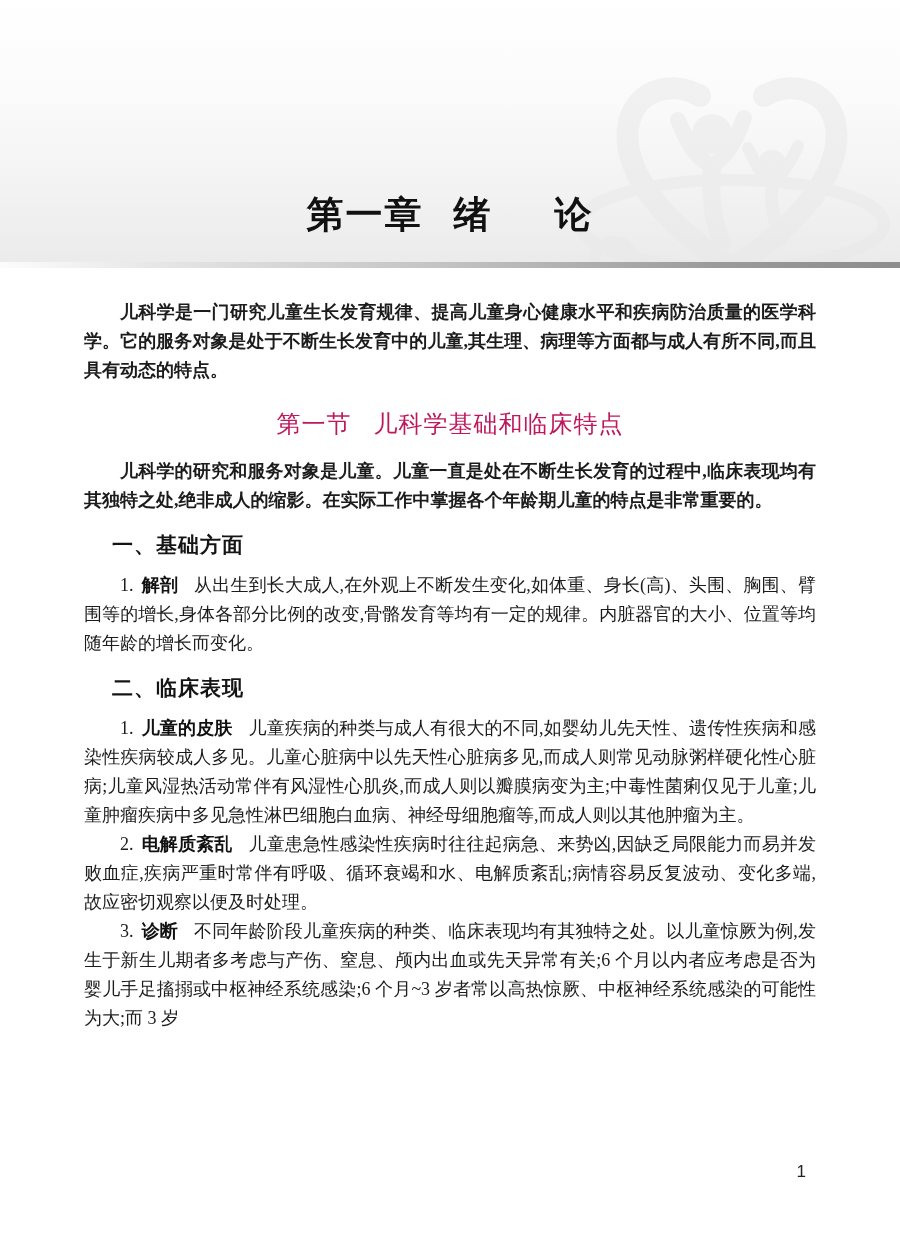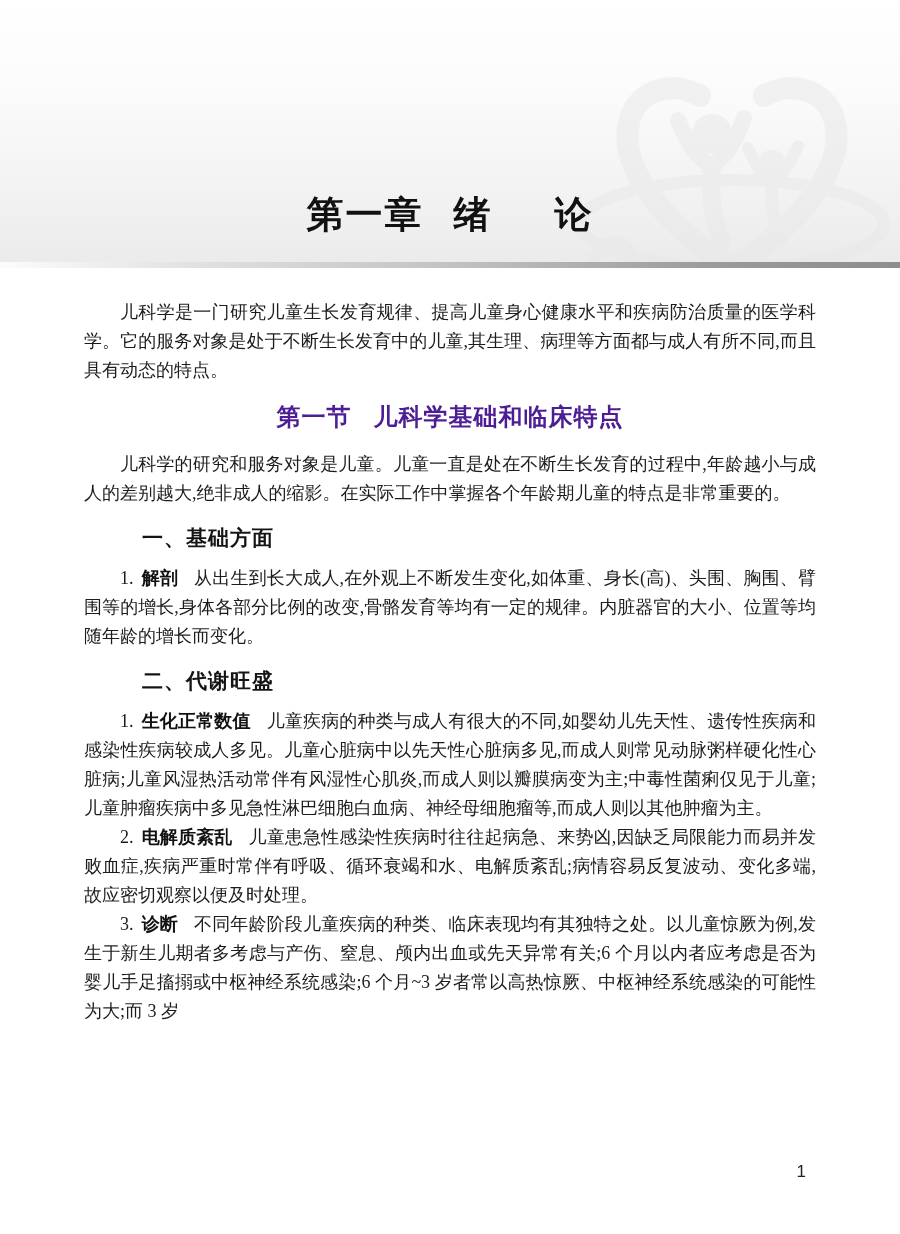--- a/index.html
+++ b/index.html
@@ -42,37 +42,37 @@
   .chapter-title .gap1{display:inline-block;width:30px;}
   .chapter-title .gap2{display:inline-block;width:62px;}
   
   .content{
     padding:30px 84px 0 84px;
     font-size:18px;
     line-height:29px;
     text-align:justify;
   }
   p{margin:0;}
-  .para{text-indent:2em;}
+  .para{text-indent:2em;font-weight:bold;}
   .section-title{
     text-align:center;
-    font-weight:bold;
+    font-weight:normal;
     font-size:24px;
     line-height:30px;
-    margin:17px 0 18px 0;
-    color:#4c1d95;
+    margin:24px 0 18px 0;
+    color:#be185d;
     letter-spacing:1px;
   }
   .section-title .stgap{display:inline-block;width:22px;}
   .sub-heading{
     font-family:Liberation Serif, serif;
     font-weight:bold;
     font-size:21px;
     line-height:26px;
-    margin:17px 0 13px 58px;
+    margin:17px 0 13px 28px;
     color:#141414;
     letter-spacing:1px;
   }
   .item{text-indent:2em;}
   .item .num{margin-right:8px;}
   .item .term{
     font-family:Liberation Sans, sans-serif;
     font-weight:bold;
     margin-right:16px;
     color:#111;
@@ -117,32 +117,32 @@
   <div class="header-divider"></div>
 
   <div class="content">
 
     <p class="para">儿科学是一门研究儿童生长发育规律、提高儿童身心健康水平和疾病防治质量的医学科学。它的服务对象是处于不断生长发育中的儿童,其生理、病理等方面都与成人有所不同,而且具有动态的特点。</p>
 
     <h2 class="section-title">
       <span>第一节</span><span class="stgap"></span><span>儿科学基础和临床特点</span>
     </h2>
 
-    <p class="para">儿科学的研究和服务对象是儿童。儿童一直是处在不断生长发育的过程中,年龄越小与成人的差别越大,绝非成人的缩影。在实际工作中掌握各个年龄期儿童的特点是非常重要的。</p>
+    <p class="para">儿科学的研究和服务对象是儿童。儿童一直是处在不断生长发育的过程中,临床表现均有其独特之处,绝非成人的缩影。在实际工作中掌握各个年龄期儿童的特点是非常重要的。</p>
 
     <h3 class="sub-heading">一、基础方面</h3>
 
     <p class="item">
       <span class="num">1.</span><span class="term">解剖</span><span>从出生到长大成人,在外观上不断发生变化,如体重、身长(高)、头围、胸围、臂围等的增长,身体各部分比例的改变,骨骼发育等均有一定的规律。内脏器官的大小、位置等均随年龄的增长而变化。</span>
     </p>
 
-    <h3 class="sub-heading">二、代谢旺盛</h3>
+    <h3 class="sub-heading">二、临床表现</h3>
 
     <p class="item">
-      <span class="num">1.</span><span class="term">生化正常数值</span><span>儿童疾病的种类与成人有很大的不同,如婴幼儿先天性、遗传性疾病和感染性疾病较成人多见。儿童心脏病中以先天性心脏病多见,而成人则常见动脉粥样硬化性心脏病;儿童风湿热活动常伴有风湿性心肌炎,而成人则以瓣膜病变为主;中毒性菌痢仅见于儿童;儿童肿瘤疾病中多见急性淋巴细胞白血病、神经母细胞瘤等,而成人则以其他肿瘤为主。</span>
+      <span class="num">1.</span><span class="term">儿童的皮肤</span><span>儿童疾病的种类与成人有很大的不同,如婴幼儿先天性、遗传性疾病和感染性疾病较成人多见。儿童心脏病中以先天性心脏病多见,而成人则常见动脉粥样硬化性心脏病;儿童风湿热活动常伴有风湿性心肌炎,而成人则以瓣膜病变为主;中毒性菌痢仅见于儿童;儿童肿瘤疾病中多见急性淋巴细胞白血病、神经母细胞瘤等,而成人则以其他肿瘤为主。</span>
     </p>
     <p class="item">
       <span class="num">2.</span><span class="term">电解质紊乱</span><span>儿童患急性感染性疾病时往往起病急、来势凶,因缺乏局限能力而易并发败血症,疾病严重时常伴有呼吸、循环衰竭和水、电解质紊乱;病情容易反复波动、变化多端,故应密切观察以便及时处理。</span>
     </p>
     <p class="item">
       <span class="num">3.</span><span class="term">诊断</span><span>不同年龄阶段儿童疾病的种类、临床表现均有其独特之处。以儿童惊厥为例,发生于新生儿期者多考虑与产伤、窒息、颅内出血或先天异常有关;6 个月以内者应考虑是否为婴儿手足搐搦或中枢神经系统感染;6 个月~3 岁者常以高热惊厥、中枢神经系统感染的可能性为大;而 3 岁</span>
     </p>
 
   </div>
 

